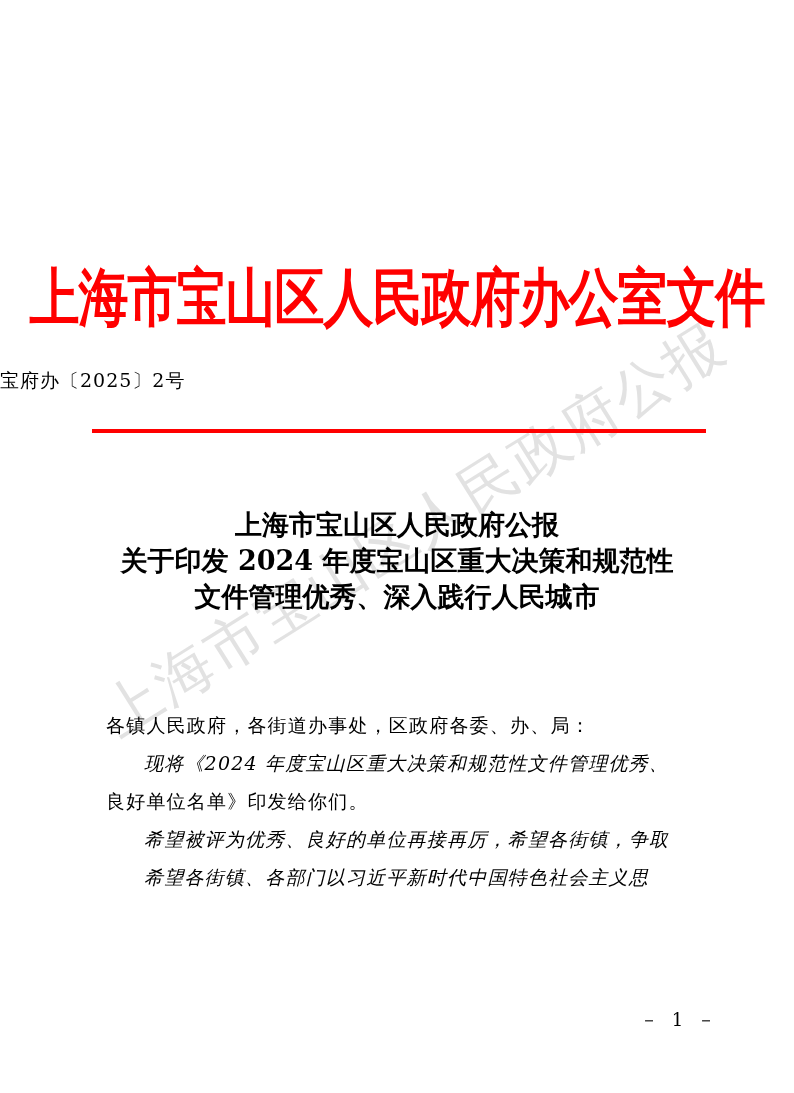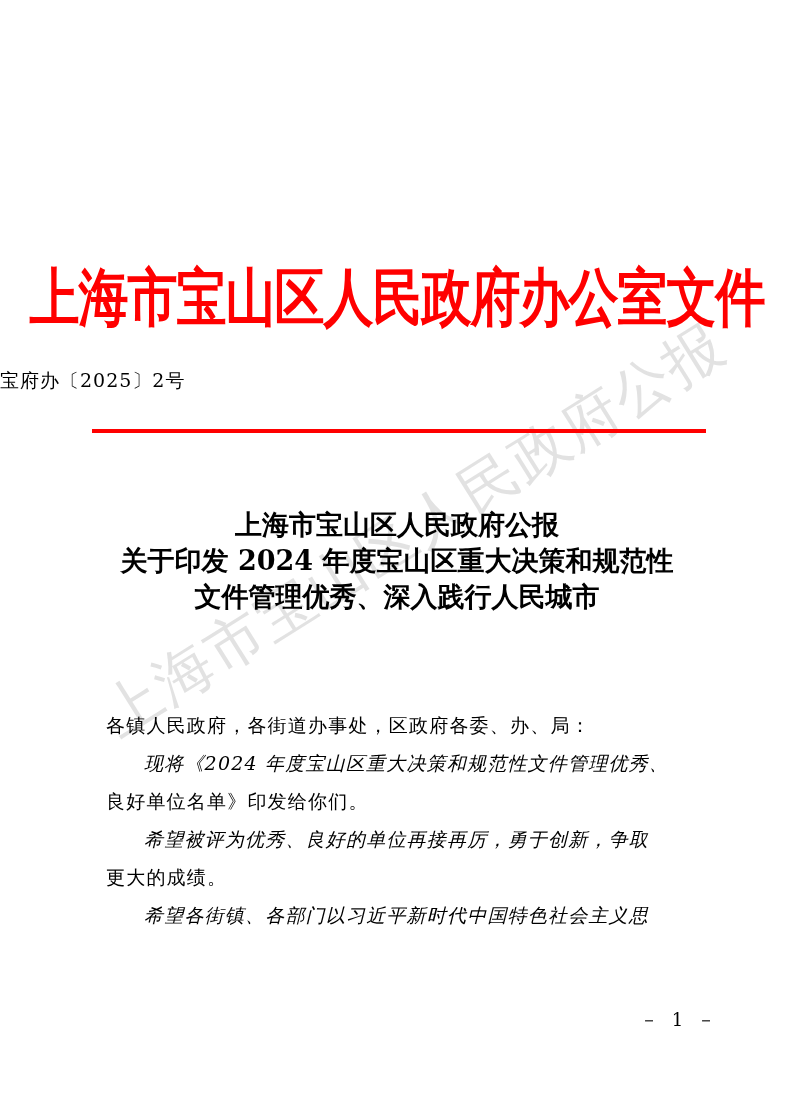--- a/index.html
+++ b/index.html
@@ -127,20 +127,19 @@
   <div class="title">
     <div>上海市宝山区人民政府公报</div>
     <div>关于印发 2024 年度宝山区重大决策和规范性</div>
     <div>文件管理优秀、深入践行人民城市</div>
   </div>
 
   <div class="body-text">
     <div class="line">各镇人民政府，各街道办事处，区政府各委、办、局：</div>
     <div class="line indent">现将《2024 年度宝山区重大决策和规范性文件管理优秀、</div>
     <div class="line">良好单位名单》印发给你们。</div>
-    <div class="line indent">希望被评为优秀、良好的单位再接再厉，勇于创新，争取</div>
-    <div class="line">更大的成绩。</div>
+    <div class="line indent">希望被评为优秀、良好的单位再接再厉，希望各街镇，争取</div>
     <div class="line indent">希望各街镇、各部门以习近平新时代中国特色社会主义思</div>
   </div>
 
   <div class="page-number">－ 1 －</div>
 
 </div>
 
 </body></html>

